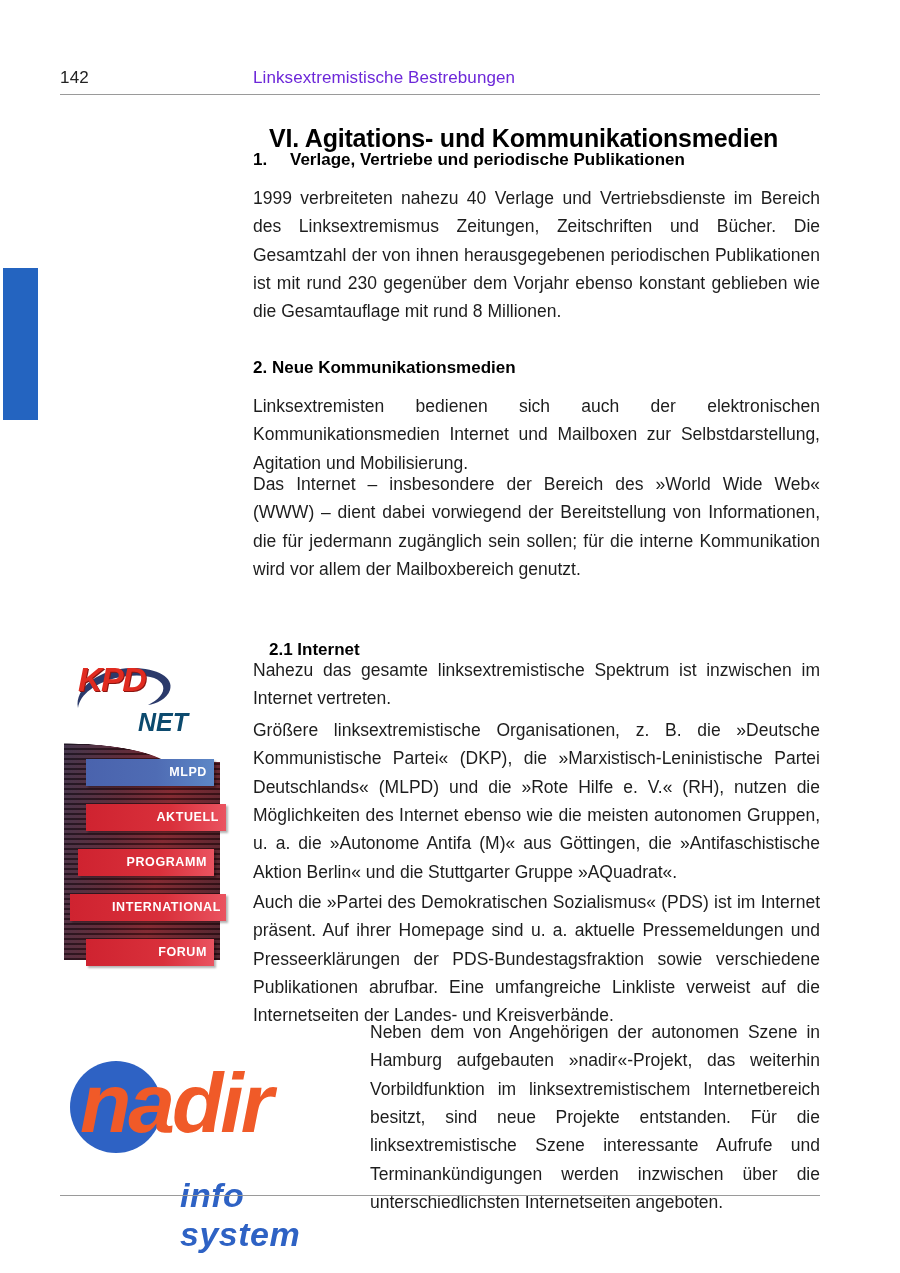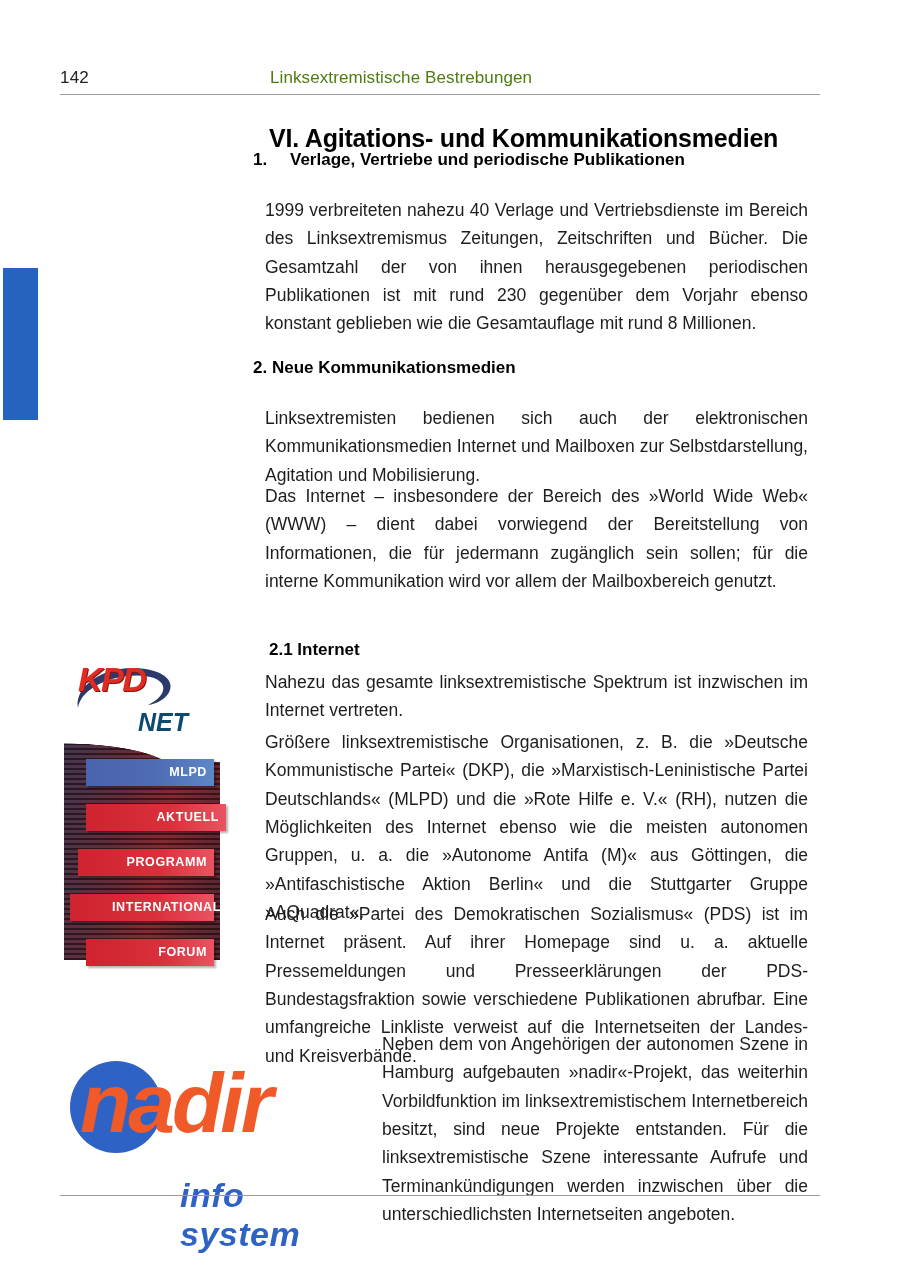--- a/index.html
+++ b/index.html
@@ -28,22 +28,21 @@
     font-size: 17px;
     letter-spacing: .2px;
     color: #222;
   }
   .running-title {
     position: absolute;
     left: 253px;
     top: 68px;
     font-size: 17px;
     letter-spacing: .1px;
-    color: #4d7c0f;
-    margin-left: 17px;
+    color: #6d28d9;
   }
   .rule {
     position: absolute;
     left: 60px;
     width: 760px;
     height: 1px;
     background: #9a9a9a;
   }
   .rule-top  { top: 94px; }
   .rule-bottom { top: 1195px; }
@@ -79,21 +78,21 @@
     color: #000;
   }
   h2.sub-title .num { display: inline-block; width: 37px; }
   h3.minor-title {
     margin: 16px;
     font-size: 17px;
     font-weight: bold;
     color: #000;
   }
   p.body {
-    margin: 12px;
+    margin: 0;
     font-size: 17.5px;
     line-height: 1.62;
     text-align: justify;
     color: #1d1d1d;
     hyphens: manual;
   }
 
   .blk { position: absolute; }
 
   
@@ -183,21 +182,21 @@
   }
   .kpd-strip.s-aktuell {
     left: 22px; top: 68px; width: 140px;
     background: linear-gradient(90deg, #cf2330 0%, #d9303b 60%, #ea5360 100%);
   }
   .kpd-strip.s-programm {
     left: 14px; top: 113px; width: 136px;
     background: linear-gradient(90deg, #cf2330 0%, #d9303b 60%, #ea5360 100%);
   }
   .kpd-strip.s-international {
-    left: 6px; top: 158px; width: 144px;
+    left: 6px; top: 158px; width: 156px;
     background: linear-gradient(90deg, #cf2330 0%, #d9303b 60%, #ea5360 100%);
     padding-left: 42px;
   }
   .kpd-strip.s-forum {
     left: 22px; top: 203px; width: 128px;
     background: linear-gradient(90deg, #cf2330 0%, #d9303b 60%, #ea5360 100%);
   }
 
   
   .nadir-figure {

